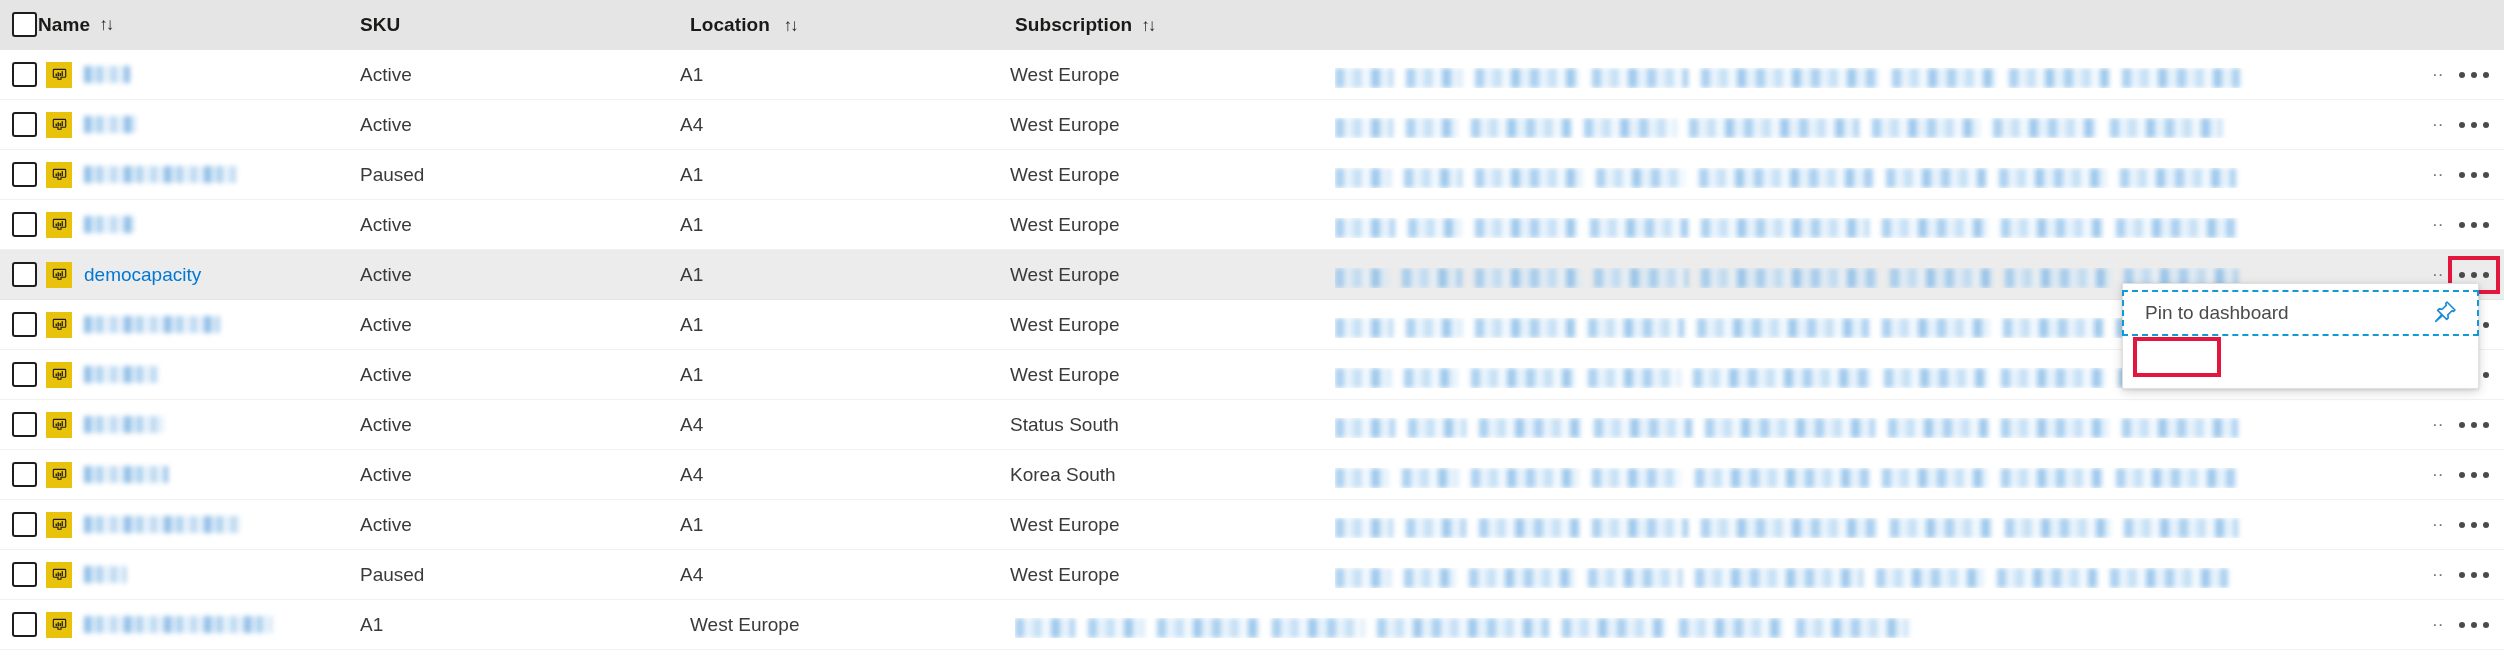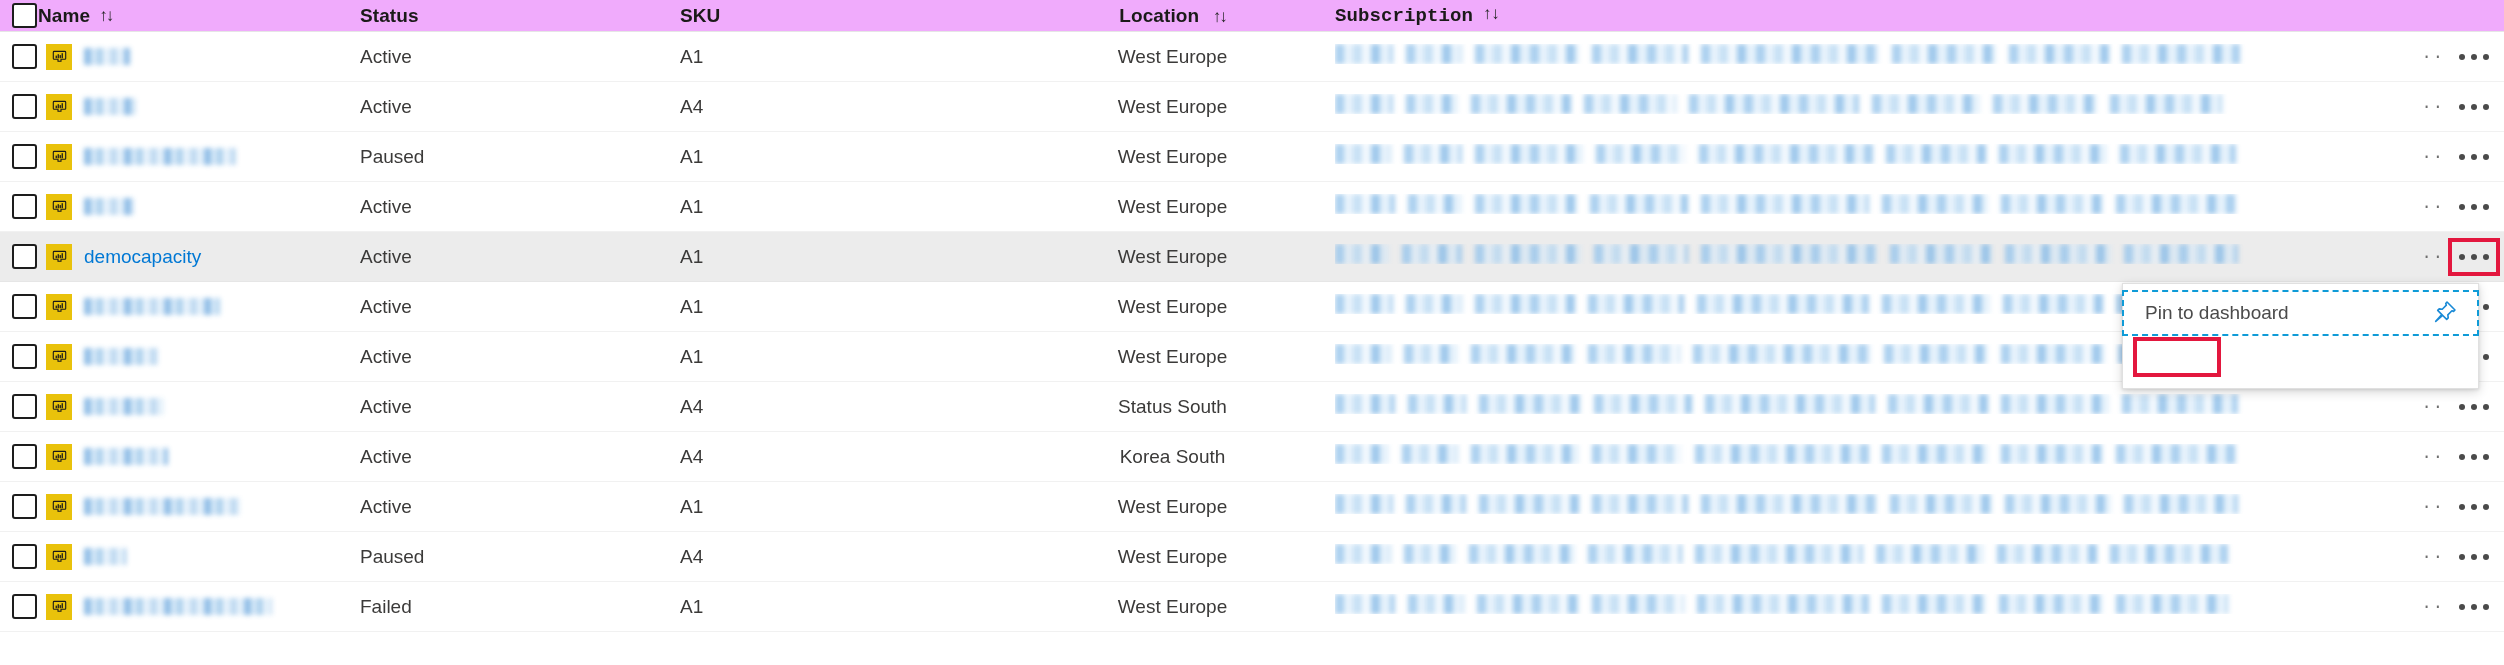--- a/index.html
+++ b/index.html
@@ -25,23 +25,23 @@
   .row {
     display: flex;
     align-items: center;
     height: 50px;
     box-sizing: border-box;
     border-bottom: 1px solid #f1f1f1;
     background: #ffffff;
     position: relative;
   }
   .row.header {
-    height: 32px;
+    height: 50px;
     border-bottom: 1px solid #e6e6e6;
-    background: #f0abfc;
+    background: #e5e5e5;
   }
   .row.selected {
     background: #ececec;
     border-bottom: 1px solid #e6e6e6;
   }
 
   
   .col-check {
     width: 38px;
     min-width: 38px;
@@ -65,30 +65,28 @@
   }
   .col-sku {
     width: 330px;
     min-width: 330px;
     box-sizing: border-box;
   }
   .col-location {
     width: 325px;
     min-width: 325px;
     box-sizing: border-box;
-    text-align: center;
   }
   .col-subscription {
     flex: 1 1 auto;
     min-width: 0;
     display: flex;
-    align-items: flex-start;
+    align-items: flex-end;
     box-sizing: border-box;
     overflow: hidden;
-    font-family: Liberation Mono, monospace;
   }
   .col-actions {
     width: 60px;
     min-width: 60px;
     display: flex;
     align-items: center;
     justify-content: center;
     box-sizing: border-box;
   }
 
@@ -263,23 +261,20 @@
 <div class="grid">
 
   <div class="row header">
     <div class="col-check">
       <div class="checkbox"></div>
     </div>
     <div class="col-name">
       <span class="hdr-text">Name</span>
       <span class="sort-glyph">↑↓</span>
     </div>
-    <div class="col-status">
-      <span class="hdr-text">Status</span>
-    </div>
     <div class="col-sku">
       <span class="hdr-text">SKU</span>
     </div>
     <div class="col-location">
       <span class="hdr-text">Location</span>
       <span class="sort-glyph">↑↓</span>
     </div>
     <div class="col-subscription">
       <span class="hdr-text">Subscription</span>
       <span class="sort-glyph">↑↓</span>
@@ -737,21 +732,20 @@
             <svg width="17" height="17" viewBox="0 0 17 17" aria-hidden="true">
               <path d="M3.2 3.4h10.6a.9.9 0 0 1 .9.9v6.1a.9.9 0 0 1-.9.9H10v1.9H7v-1.9H3.2a.9.9 0 0 1-.9-.9V4.3a.9.9 0 0 1 .9-.9z" fill="none" stroke="#1a1a1a" stroke-width="1.1"></path>
               <rect x="4.6" y="7.6" width="1.3" height="2.6" fill="#1a1a1a"></rect>
               <rect x="6.6" y="6.2" width="1.3" height="4.0" fill="#1a1a1a"></rect>
               <rect x="8.6" y="7.1" width="1.3" height="3.1" fill="#1a1a1a"></rect>
               <rect x="10.6" y="5.2" width="1.3" height="5.0" fill="#1a1a1a"></rect>
             </svg>
           </div>
           <span class="redacted" style="width: 188px;"></span>
         </div>
-        <div class="col-status"><span class="cell-text">Failed</span></div>
         <div class="col-sku"><span class="cell-text">A1</span></div>
         <div class="col-location"><span class="cell-text">West Europe</span></div>
         <div class="col-subscription">
           <div class="sub-blur">
             <div class="sub-seg" style="width: 60px;"></div>
             <div class="sub-seg" style="width: 56px;"></div>
             <div class="sub-seg" style="width: 102px;"></div>
             <div class="sub-seg" style="width: 92px;"></div>
             <div class="sub-seg" style="width: 172px;"></div>
             <div class="sub-seg" style="width: 104px;"></div>

